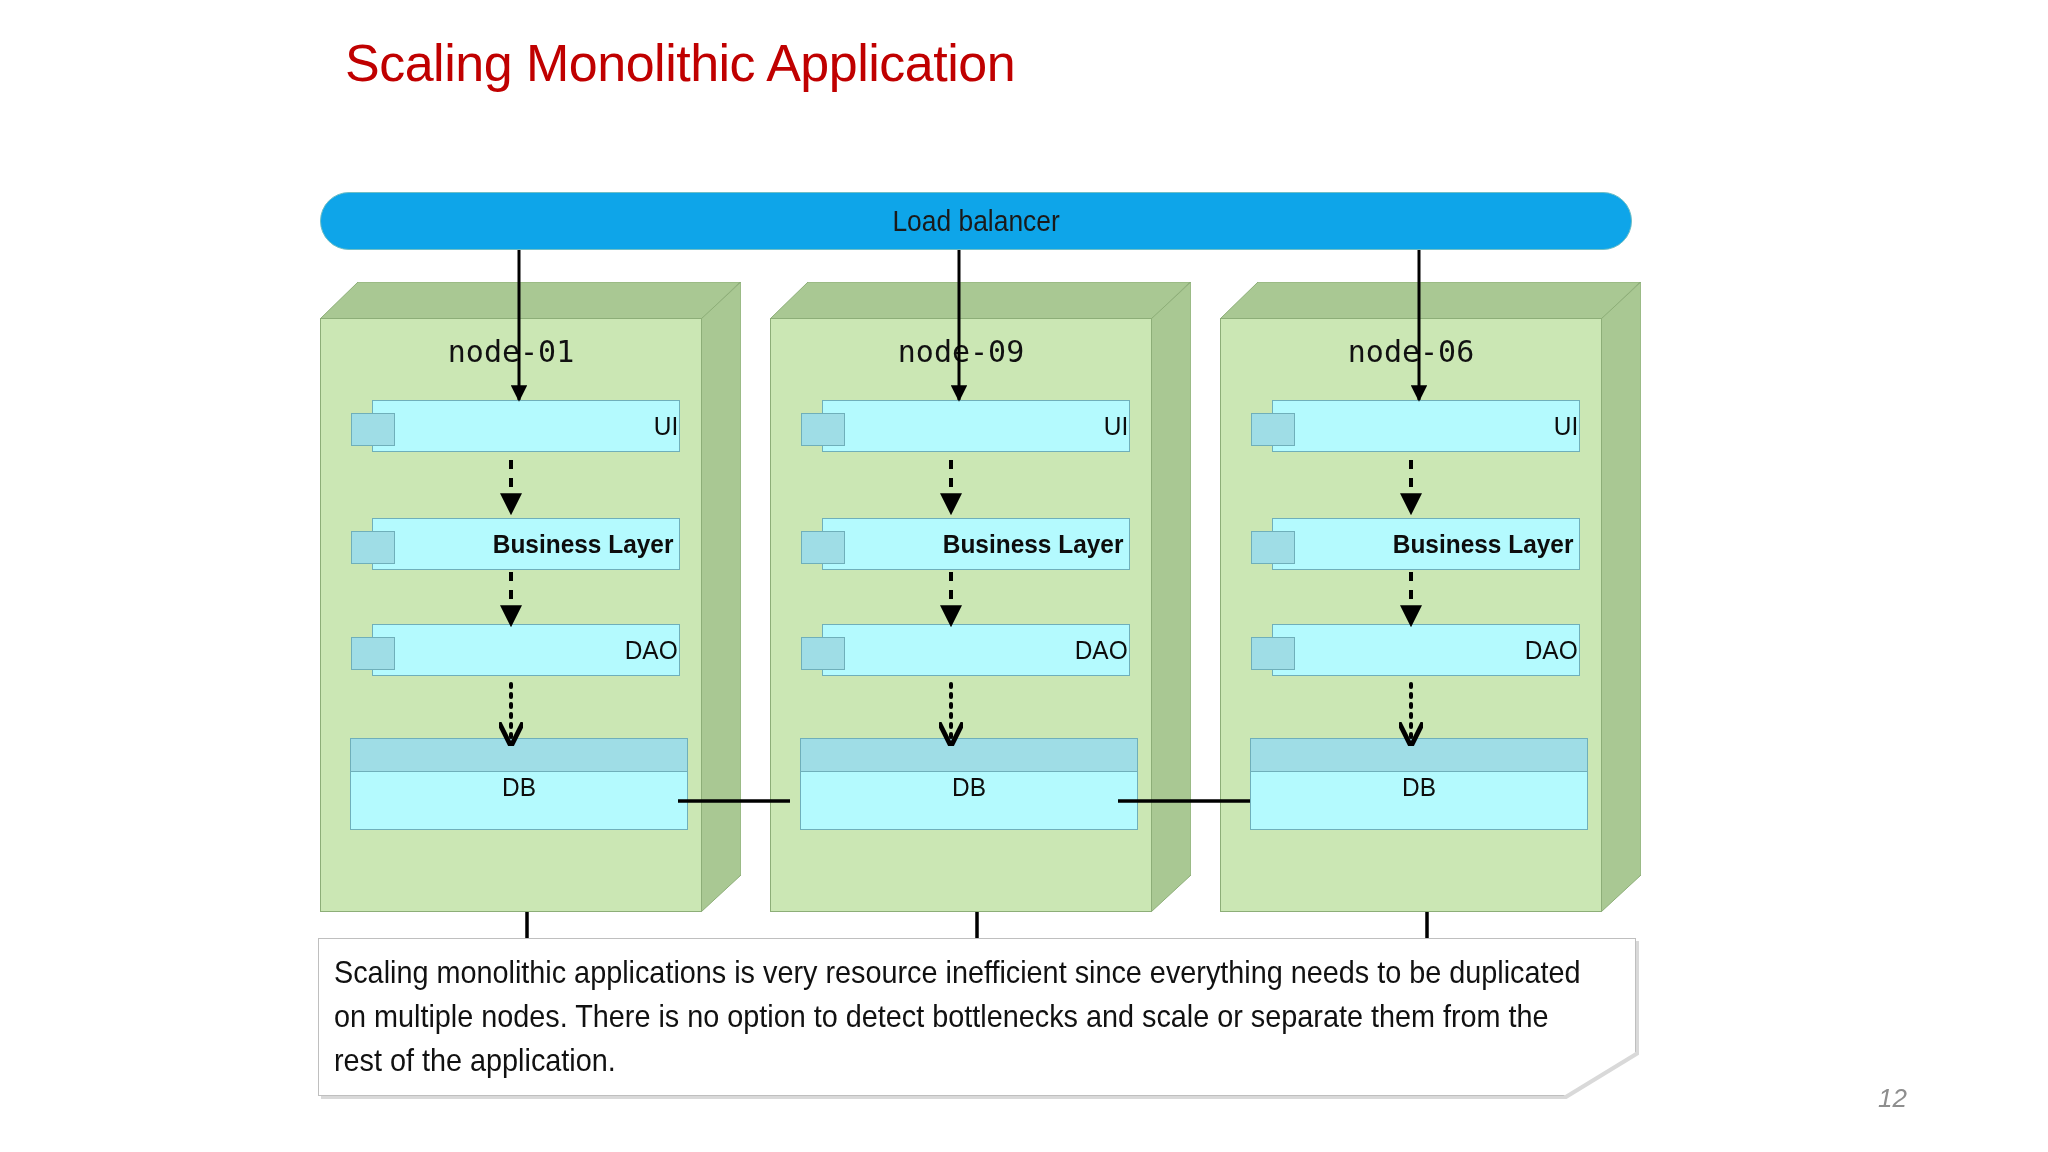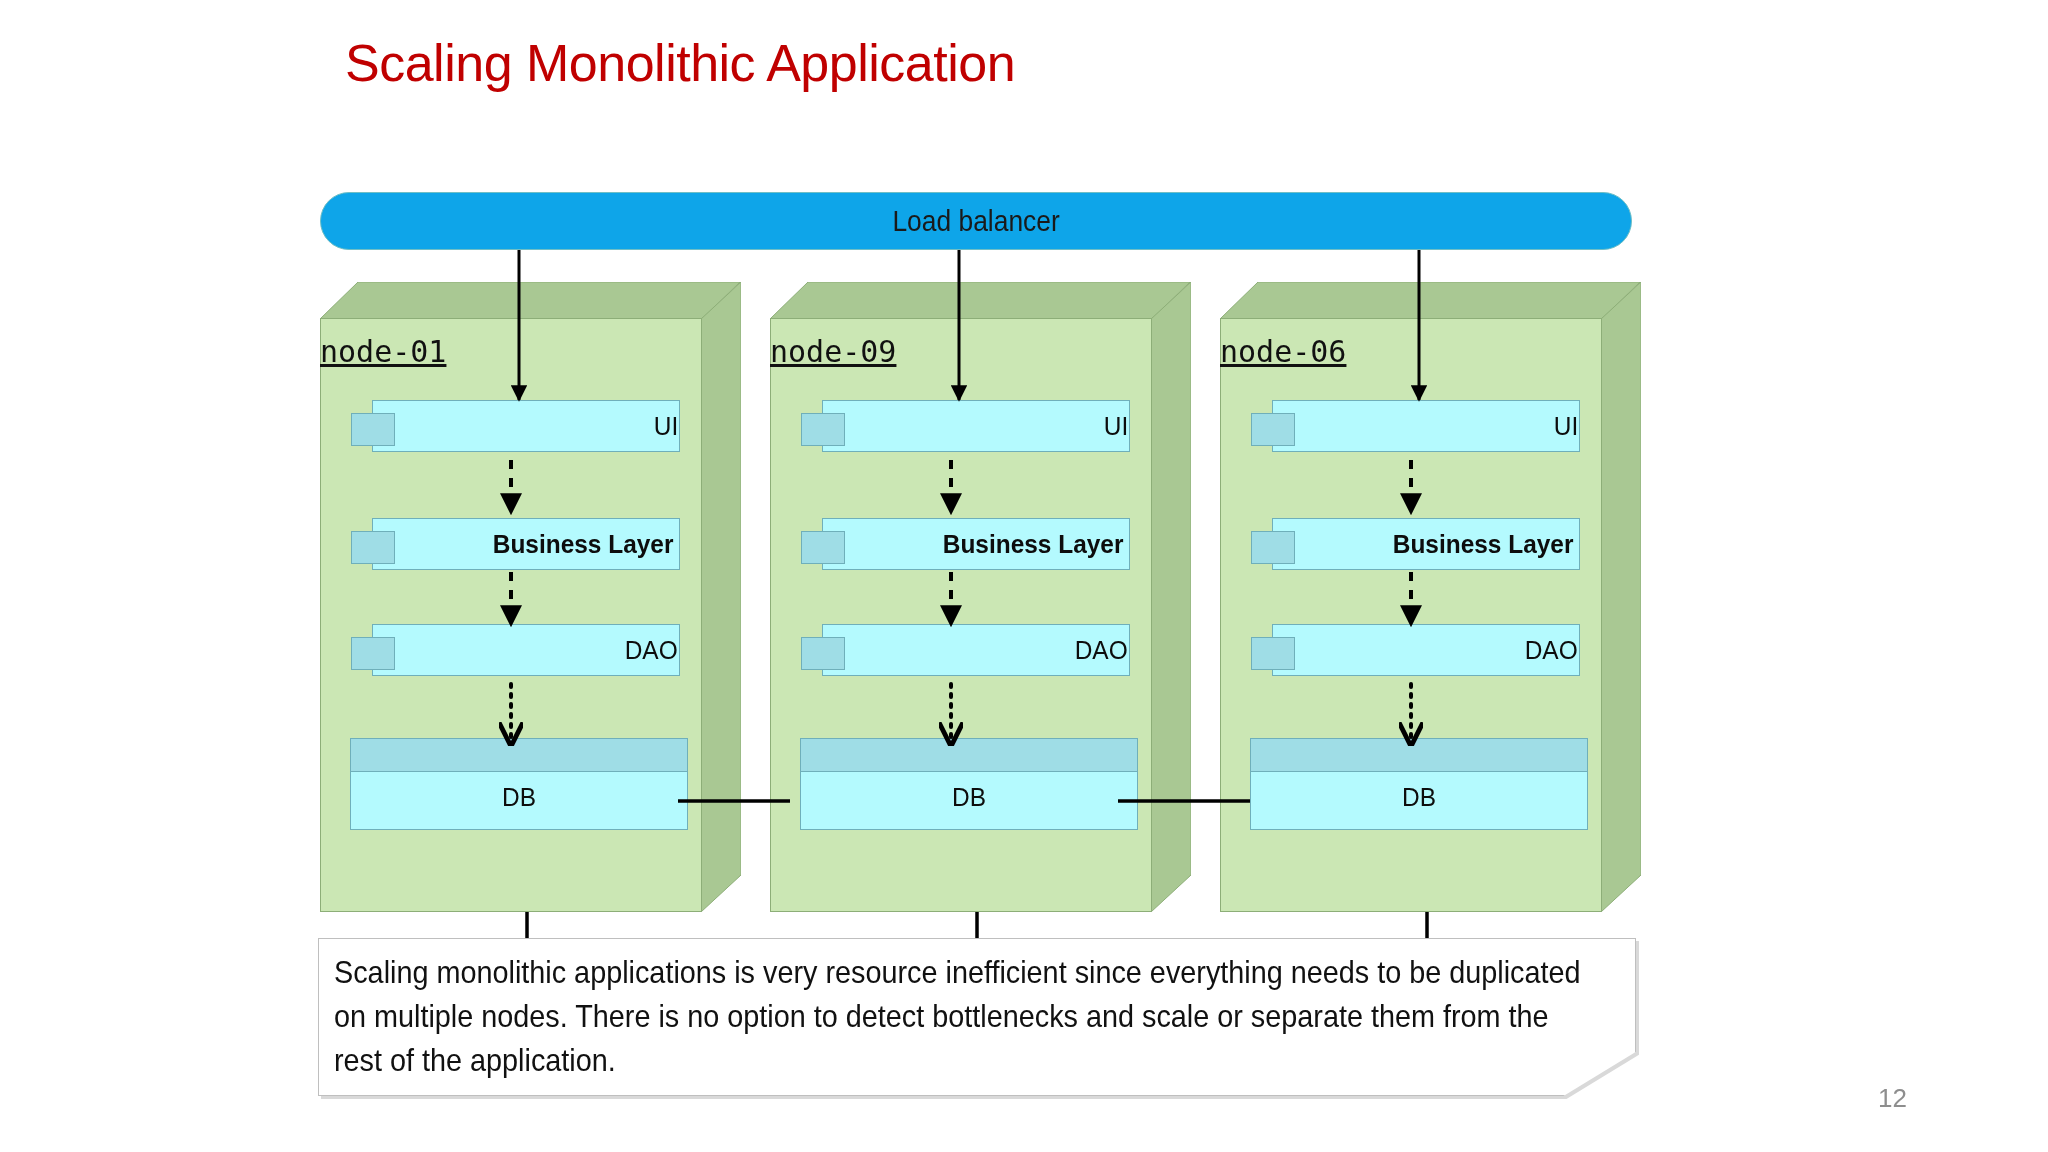--- a/index.html
+++ b/index.html
@@ -77,27 +77,27 @@
   }
   .node-side {
     position: absolute;
     left: 381px; top: 0;
     width: 40px; height: 630px;
   }
   .node-label {
     position: absolute;
     left: 0; top: 52px;
     width: 382px;
+    text-align: center;
     font-family: "DejaVu Sans Mono", "Liberation Mono", monospace;
     font-size: 30px;
     font-weight: 400;
     letter-spacing: 0px;
     color: #111;
     z-index: 6;
-    text-decoration: underline;
   }
 
   
   .comp {
     position: absolute;
     left: 52px;
     width: 308px;
     height: 52px;
     background: #B4FAFE;
     border: 1px solid #6FAFBA;
@@ -146,21 +146,21 @@
     position: absolute;
     left: 0; top: 0;
     width: 100%;
     height: 33px;
     background: #9FDDE6;
     border-bottom: 1px solid #6FAFBA;
     box-sizing: border-box;
   }
   .db .db-body {
     position: absolute;
-    left: 0; top: 30px;
+    left: 0; top: 20px;
     width: 100%;
     height: 57px;
     display: flex;
     align-items: center;
     justify-content: center;
   }
   .db .comp-label {
     font-family: "Liberation Sans", sans-serif;
     font-size: 26px;
     color: #0d0d0d;
@@ -208,20 +208,21 @@
     width: 1410px;
   }
 
   
   #page-number {
     position: absolute;
     left: 1878px; top: 1083px;
     font-family: "Liberation Sans", sans-serif;
     font-size: 26px;
     color: #8E8E8E;
+    font-style: italic;
   }
 </style>
 </head>
 <body>
 
 <div id="slide">
 
   <div id="title">Scaling Monolithic Application</div>
 
   <div id="load-balancer">

